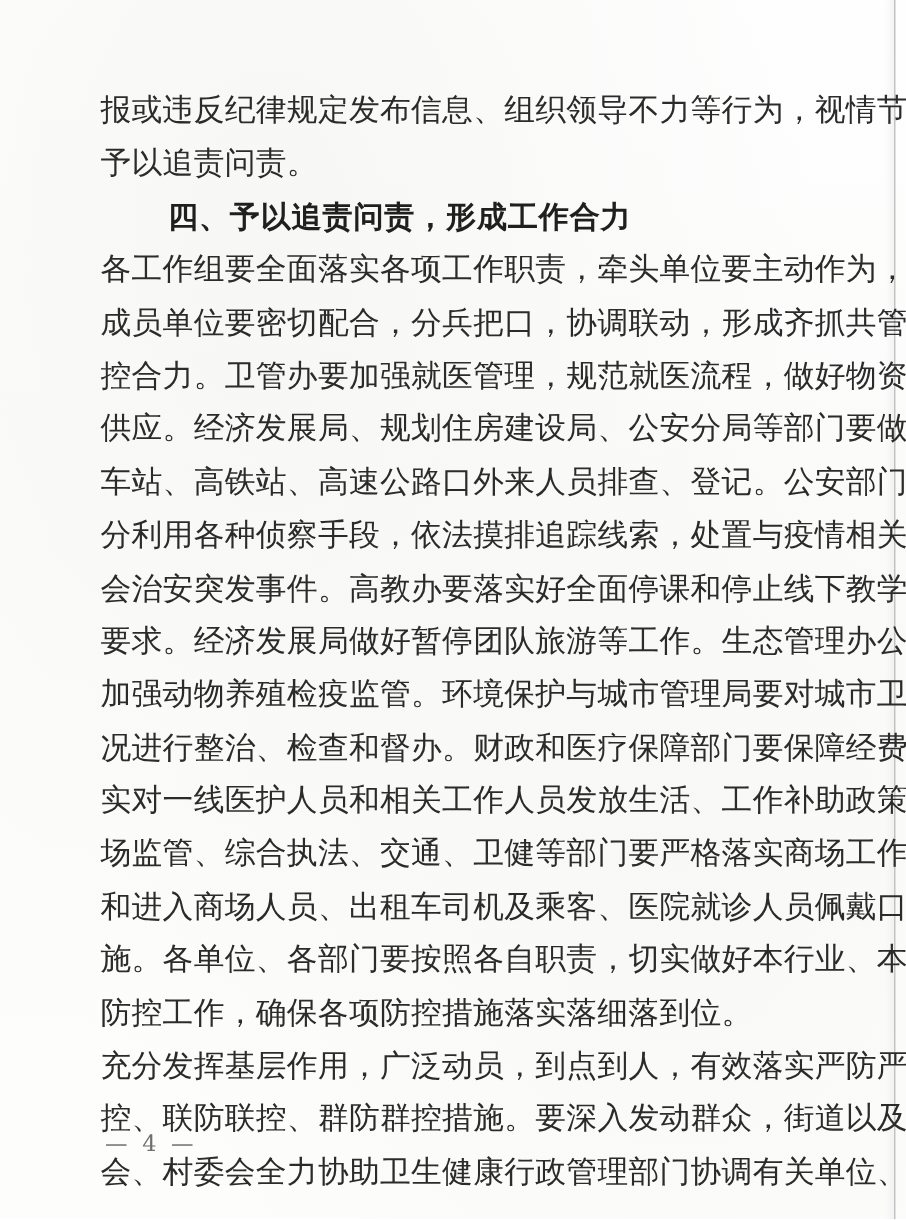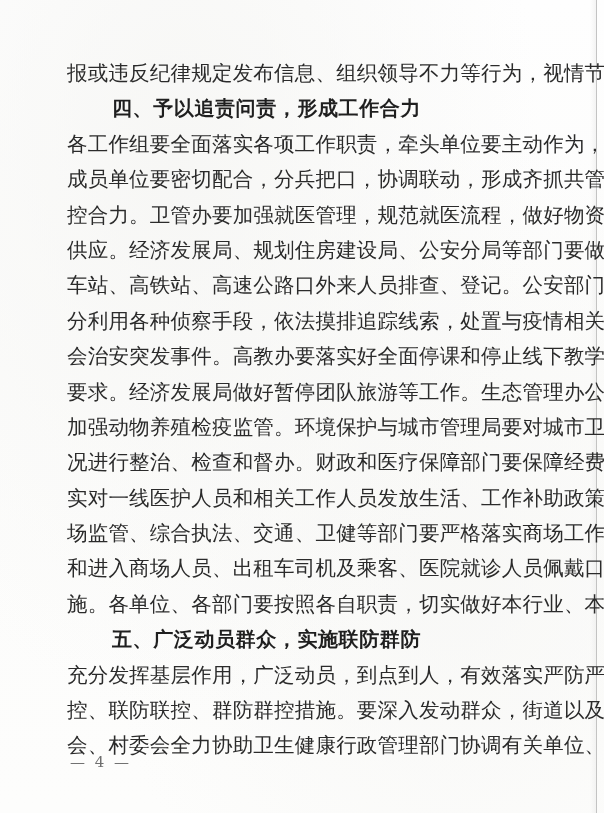--- a/index.html
+++ b/index.html
@@ -101,36 +101,37 @@
 
 <div id="page">
 
   <div id="paper-tint"></div>
 
   <div id="page-edge-right-soft"></div>
   <div id="page-edge-right"></div>
 
   <div id="body-text">
       <div class="line justify"><span>报</span><span>或</span><span>违</span><span>反</span><span>纪</span><span>律</span><span>规</span><span>定</span><span>发</span><span>布</span><span>信</span><span>息</span><span>、</span><span>组</span><span>织</span><span>领</span><span>导</span><span>不</span><span>力</span><span>等</span><span>行</span><span>为</span><span>，</span><span>视</span><span>情</span><span>节</span></div>
+      <div class="line">予以追责问责。</div>
       <div class="heading">四、予以追责问责，形成工作合力</div>
       <div class="line justify"><span style="width: 45px;"></span><span>各</span><span>工</span><span>作</span><span>组</span><span>要</span><span>全</span><span>面</span><span>落</span><span>实</span><span>各</span><span>项</span><span>工</span><span>作</span><span>职</span><span>责</span><span>，</span><span>牵</span><span>头</span><span>单</span><span>位</span><span>要</span><span>主</span><span>动</span><span>作</span><span>为</span><span>，</span></div>
       <div class="line justify"><span>成</span><span>员</span><span>单</span><span>位</span><span>要</span><span>密</span><span>切</span><span>配</span><span>合</span><span>，</span><span>分</span><span>兵</span><span>把</span><span>口</span><span>，</span><span>协</span><span>调</span><span>联</span><span>动</span><span>，</span><span>形</span><span>成</span><span>齐</span><span>抓</span><span>共</span><span>管</span></div>
       <div class="line justify"><span>控</span><span>合</span><span>力</span><span>。</span><span>卫</span><span>管</span><span>办</span><span>要</span><span>加</span><span>强</span><span>就</span><span>医</span><span>管</span><span>理</span><span>，</span><span>规</span><span>范</span><span>就</span><span>医</span><span>流</span><span>程</span><span>，</span><span>做</span><span>好</span><span>物</span><span>资</span></div>
       <div class="line justify"><span>供</span><span>应</span><span>。</span><span>经</span><span>济</span><span>发</span><span>展</span><span>局</span><span>、</span><span>规</span><span>划</span><span>住</span><span>房</span><span>建</span><span>设</span><span>局</span><span>、</span><span>公</span><span>安</span><span>分</span><span>局</span><span>等</span><span>部</span><span>门</span><span>要</span><span>做</span></div>
       <div class="line justify"><span>车</span><span>站</span><span>、</span><span>高</span><span>铁</span><span>站</span><span>、</span><span>高</span><span>速</span><span>公</span><span>路</span><span>口</span><span>外</span><span>来</span><span>人</span><span>员</span><span>排</span><span>查</span><span>、</span><span>登</span><span>记</span><span>。</span><span>公</span><span>安</span><span>部</span><span>门</span></div>
       <div class="line justify"><span>分</span><span>利</span><span>用</span><span>各</span><span>种</span><span>侦</span><span>察</span><span>手</span><span>段</span><span>，</span><span>依</span><span>法</span><span>摸</span><span>排</span><span>追</span><span>踪</span><span>线</span><span>索</span><span>，</span><span>处</span><span>置</span><span>与</span><span>疫</span><span>情</span><span>相</span><span>关</span></div>
       <div class="line justify"><span>会</span><span>治</span><span>安</span><span>突</span><span>发</span><span>事</span><span>件</span><span>。</span><span>高</span><span>教</span><span>办</span><span>要</span><span>落</span><span>实</span><span>好</span><span>全</span><span>面</span><span>停</span><span>课</span><span>和</span><span>停</span><span>止</span><span>线</span><span>下</span><span>教</span><span>学</span></div>
       <div class="line justify"><span>要</span><span>求</span><span>。</span><span>经</span><span>济</span><span>发</span><span>展</span><span>局</span><span>做</span><span>好</span><span>暂</span><span>停</span><span>团</span><span>队</span><span>旅</span><span>游</span><span>等</span><span>工</span><span>作</span><span>。</span><span>生</span><span>态</span><span>管</span><span>理</span><span>办</span><span>公</span></div>
       <div class="line justify"><span>加</span><span>强</span><span>动</span><span>物</span><span>养</span><span>殖</span><span>检</span><span>疫</span><span>监</span><span>管</span><span>。</span><span>环</span><span>境</span><span>保</span><span>护</span><span>与</span><span>城</span><span>市</span><span>管</span><span>理</span><span>局</span><span>要</span><span>对</span><span>城</span><span>市</span><span>卫</span></div>
       <div class="line justify"><span>况</span><span>进</span><span>行</span><span>整</span><span>治</span><span>、</span><span>检</span><span>查</span><span>和</span><span>督</span><span>办</span><span>。</span><span>财</span><span>政</span><span>和</span><span>医</span><span>疗</span><span>保</span><span>障</span><span>部</span><span>门</span><span>要</span><span>保</span><span>障</span><span>经</span><span>费</span></div>
       <div class="line justify"><span>实</span><span>对</span><span>一</span><span>线</span><span>医</span><span>护</span><span>人</span><span>员</span><span>和</span><span>相</span><span>关</span><span>工</span><span>作</span><span>人</span><span>员</span><span>发</span><span>放</span><span>生</span><span>活</span><span>、</span><span>工</span><span>作</span><span>补</span><span>助</span><span>政</span><span>策</span></div>
       <div class="line justify"><span>场</span><span>监</span><span>管</span><span>、</span><span>综</span><span>合</span><span>执</span><span>法</span><span>、</span><span>交</span><span>通</span><span>、</span><span>卫</span><span>健</span><span>等</span><span>部</span><span>门</span><span>要</span><span>严</span><span>格</span><span>落</span><span>实</span><span>商</span><span>场</span><span>工</span><span>作</span></div>
       <div class="line justify"><span>和</span><span>进</span><span>入</span><span>商</span><span>场</span><span>人</span><span>员</span><span>、</span><span>出</span><span>租</span><span>车</span><span>司</span><span>机</span><span>及</span><span>乘</span><span>客</span><span>、</span><span>医</span><span>院</span><span>就</span><span>诊</span><span>人</span><span>员</span><span>佩</span><span>戴</span><span>口</span></div>
       <div class="line justify"><span>施</span><span>。</span><span>各</span><span>单</span><span>位</span><span>、</span><span>各</span><span>部</span><span>门</span><span>要</span><span>按</span><span>照</span><span>各</span><span>自</span><span>职</span><span>责</span><span>，</span><span>切</span><span>实</span><span>做</span><span>好</span><span>本</span><span>行</span><span>业</span><span>、</span><span>本</span></div>
-      <div class="heading">五、广泛动员群众，实施联防群防</div>
+      <div class="line">防控工作，确保各项防控措施落实落细落到位。</div>
       <div class="line justify"><span style="width: 45px;"></span><span>充</span><span>分</span><span>发</span><span>挥</span><span>基</span><span>层</span><span>作</span><span>用</span><span>，</span><span>广</span><span>泛</span><span>动</span><span>员</span><span>，</span><span>到</span><span>点</span><span>到</span><span>人</span><span>，</span><span>有</span><span>效</span><span>落</span><span>实</span><span>严</span><span>防</span><span>严</span></div>
       <div class="line justify"><span>控</span><span>、</span><span>联</span><span>防</span><span>联</span><span>控</span><span>、</span><span>群</span><span>防</span><span>群</span><span>控</span><span>措</span><span>施</span><span>。</span><span>要</span><span>深</span><span>入</span><span>发</span><span>动</span><span>群</span><span>众</span><span>，</span><span>街</span><span>道</span><span>以</span><span>及</span></div>
       <div class="line justify"><span>会</span><span>、</span><span>村</span><span>委</span><span>会</span><span>全</span><span>力</span><span>协</span><span>助</span><span>卫</span><span>生</span><span>健</span><span>康</span><span>行</span><span>政</span><span>管</span><span>理</span><span>部</span><span>门</span><span>协</span><span>调</span><span>有</span><span>关</span><span>单</span><span>位</span><span>、</span></div>
     </div>
 
   <div id="page-number">— 4 —</div>
 
 </div>
 
 </body></html>

